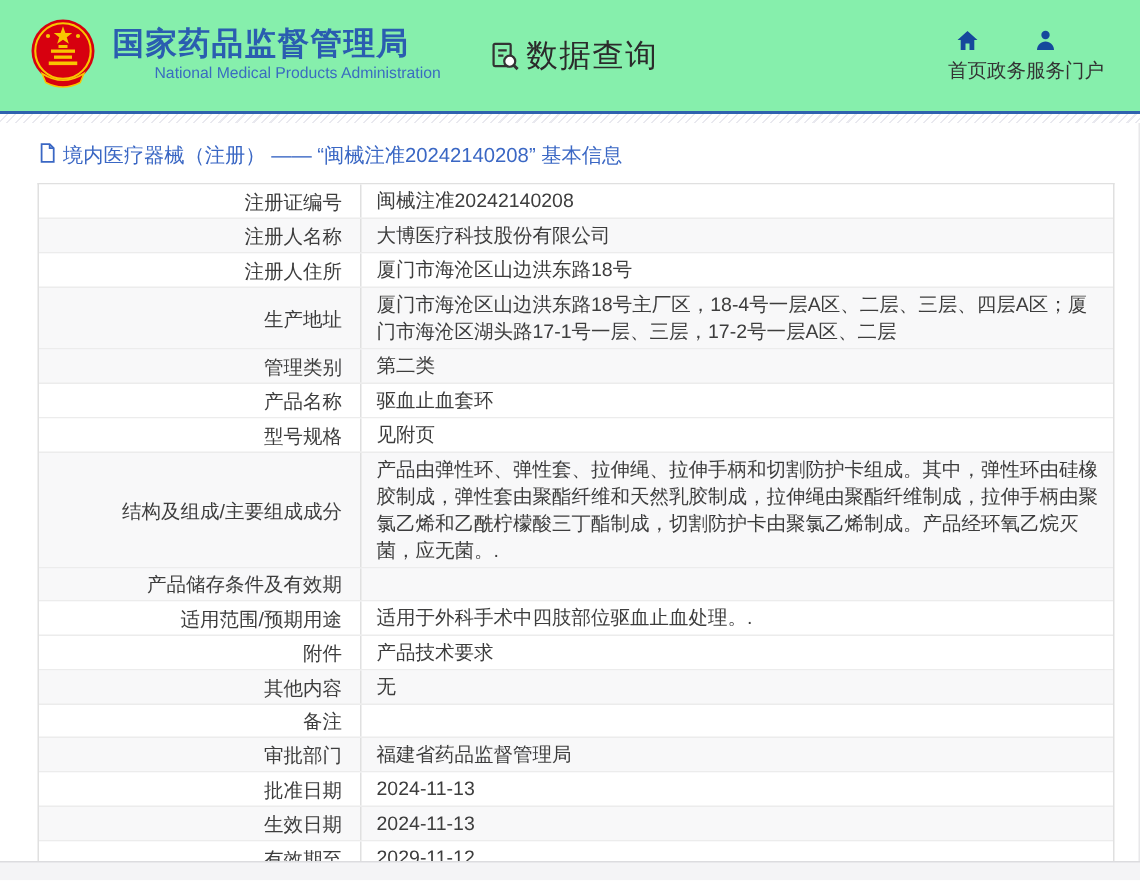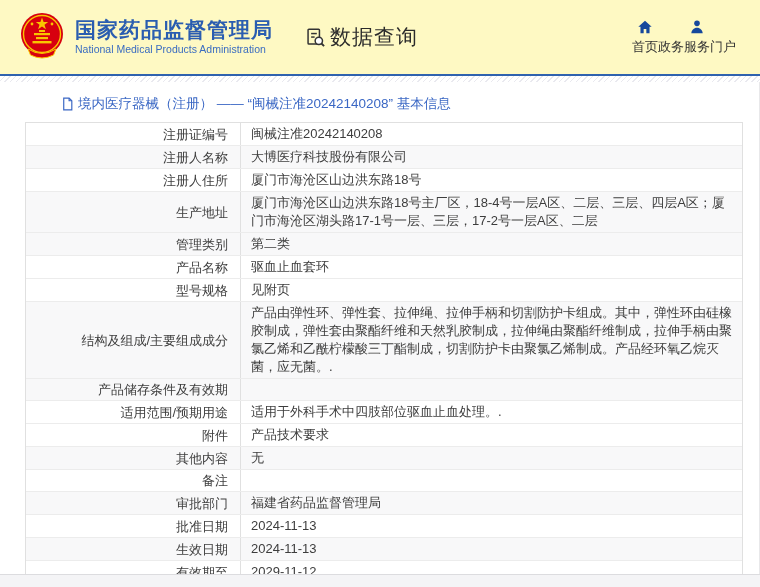--- a/index.html
+++ b/index.html
@@ -1,41 +1,41 @@
 <!DOCTYPE html>
 <html><head>
 <meta charset="utf-8">
 <style>
   * { margin:0; padding:0; box-sizing:border-box; }
   html,body { width:760px; height:587px; background:#fff; }
   body { font-family:"Liberation Sans","DejaVu Sans",sans-serif; color:#404040; }
   .page { width:760px; height:587px; display:flex; flex-direction:column; overflow:hidden; background:#fff; }
 
   
-  header { height:74px; display:flex; align-items:center; padding:0 16px 0 18px; background:#fef9c3; flex:0 0 auto; }
+  header { height:74px; display:flex; align-items:center; padding:0 16px 0 18px; background:#86efac; flex:0 0 auto; }
   .brand { display:flex; align-items:center; cursor:pointer; }
   .emblem { width:48px; height:52px; flex:0 0 auto; margin-right:9px; }
   .brand-text .zh { font-size:21px; font-weight:bold; color:#2a5db0; letter-spacing:1px; line-height:24px; }
-  .brand-text .en { font-size:10.5px; color:#3a6cc0; line-height:14px; }
+  .brand-text .en { font-size:10.5px; color:#3a6cc0; line-height:14px;margin-left:28px; }
   .section-label { display:flex; align-items:center; margin-left:32px; cursor:pointer; }
   .section-label .q-icon { width:21px; height:21px; margin-right:4px; }
   .section-label .q-text { font-size:21px; color:#2b2b2b; letter-spacing:1px; }
   nav { margin-left:auto; display:flex; align-items:center; padding-right:8px; }
   .nav-item { display:flex; flex-direction:column; align-items:center; gap:3px; cursor:pointer; text-decoration:none; }
   .nav-item svg { width:16px; height:16px; }
   .nav-item .nav-label { font-size:13px; color:#333; white-space:nowrap; }
 
   
   .blue-line { height:2px; background:#2f62ae; flex:0 0 auto; }
   .hatch-band { height:6px; flex:0 0 auto;
     background:repeating-linear-gradient(135deg,#ffffff 0 3px,#e9e9ef 3px 4px); }
 
   
   main { flex:1 1 auto; background:#fff; border-right:1px solid #e8e8ea; overflow:hidden; }
-  .breadcrumb { display:flex; align-items:center; padding:13px 0 9px 25px; font-size:13.5px; color:#3a67c4;margin-left:36px; }
+  .breadcrumb { display:flex; padding:13px 0 9px 25px; font-size:13.5px; color:#3a67c4; }
   .breadcrumb svg { width:13px; height:14px; margin-right:4px; flex:0 0 auto; }
 
   
   .info-table { margin:0 16px 0 25px; width:718px; border:1px solid #e0e0e0; border-bottom:none; }
   .trow { display:flex; align-items:stretch; border-bottom:1px solid #ececec; background:#fff; }
   .trow.alt { background:#f8f8f9; }
   .tlabel { width:215px; flex:0 0 auto; display:flex; align-items:center; justify-content:flex-end;
             padding:2px 12px 2px 4px; border-right:1px solid #e0e0e0;
             font-size:13px; color:#3d3d3d; text-align:center; min-height:21px; line-height:17px; }
   .tvalue { flex:1 1 auto; display:flex; align-items:center; padding:2px 10px;

